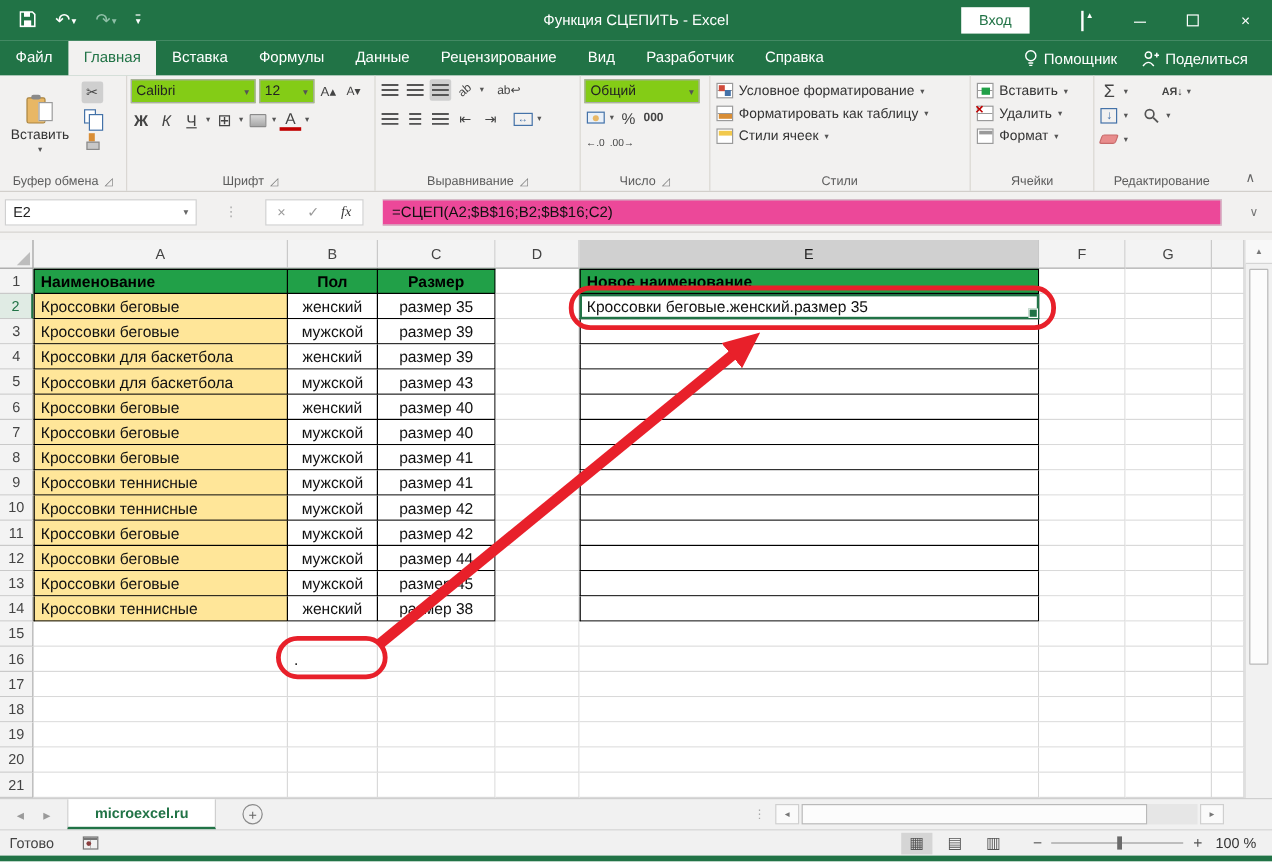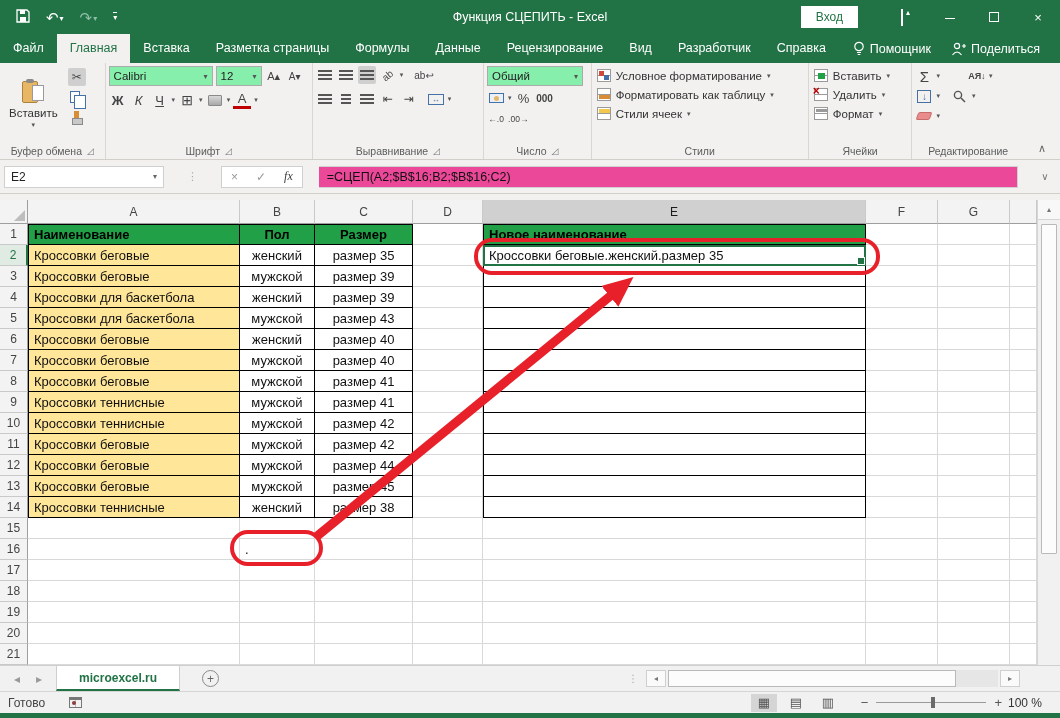--- a/index.html
+++ b/index.html
@@ -30,21 +30,21 @@
 
   
   .ribbon{height:97px;background:#F2F1F0;border-bottom:1px solid #D2CFCB;display:flex;font-size:11.5px;color:#333}
   .rgroup{border-right:1px solid #DAD7D3;display:flex;flex-direction:column;padding:3px 3px 0}
   .rlabel{margin-top:auto;height:17px;font-size:10.5px;color:#5c5c5c;display:flex;align-items:center;justify-content:center;gap:5px}
   .dlg{font-size:9px;color:#777;cursor:pointer}
   .rbody{display:flex;gap:4px;flex:1}
   .rcol{display:flex;flex-direction:column;align-items:center;gap:2px}
   .rrow{display:flex;align-items:center;gap:3px}
   .dd{font-size:7px;color:#555}
-  .combo{background:#86efac;border:1px solid #ABABAB;height:20px;display:flex;align-items:center;padding:0 4px;gap:4px;font-size:11.5px;color:#222;cursor:pointer}
+  .combo{background:#84cc16;border:1px solid #ABABAB;height:20px;display:flex;align-items:center;padding:0 4px;gap:4px;font-size:11.5px;color:#222;cursor:pointer}
   .combo .dd{margin-left:auto;font-size:8px}
   .sbtn{display:inline-flex;align-items:center;justify-content:center;min-width:18px;height:18px;cursor:pointer;font-size:12px;color:#444}
   .sbtn.hl{background:#CFCFCF;border-radius:2px}
   .bigbtn{display:flex;flex-direction:column;align-items:center;justify-content:center;gap:2px;padding:2px 6px;cursor:pointer}
   
   .clip{width:22px;height:26px;position:relative}
   .clip .board{position:absolute;left:0;top:2px;width:16px;height:22px;background:#E8B765;border:1px solid #A98440;border-radius:2px}
   .clip .hook{position:absolute;left:4px;top:0;width:8px;height:4px;background:#8a8a8a;border-radius:2px}
   .clip .page{position:absolute;right:0;top:6px;width:12px;height:16px;background:#fff;border:1px solid #9a9a9a}
   
@@ -143,21 +143,21 @@
   .statusbar{height:22px;background:#F1F1F1;border-top:1px solid #D5D5D5;display:flex;align-items:center;font-size:12px;color:#444;padding:0 8px}
   .macroic{width:13px;height:11px;border:1px solid #777;margin-left:24px;position:relative;background:linear-gradient(to bottom,#777 0 2px,transparent 2px),linear-gradient(to right,transparent 48%,#bbb 48% 52%,transparent 52%)}
   .macroic::after{content:"";position:absolute;left:2px;bottom:2px;width:4px;height:4px;border-radius:50%;background:#8a3e3e}
   .sb-right{margin-left:auto;display:flex;align-items:center;gap:6px}
   .vbtn{width:26px;height:18px;display:flex;align-items:center;justify-content:center;font-size:13px;color:#555;cursor:pointer}
   .vbtn.active{background:#D5D5D5}
   .zoomctl{display:flex;align-items:center;gap:8px;margin-left:14px}
   .zoomctl .pm{font-size:13px;color:#555;cursor:pointer}
   .ztrack{width:110px;height:1px;background:#9a9a9a;position:relative}
   .zthumb{position:absolute;left:50%;top:-5px;width:4px;height:11px;background:#6a6a6a;cursor:pointer}
-  .zlabel{width:44px;text-align:left;color:#333}
+  .zlabel{width:44px;text-align:center;color:#333}
   .greenstrip{height:5px;background:#217346}
 </style>
 </head>
 <body>
 
 <div class="titlebar">
   <div class="qat">
     <span class="qi">
       <svg width="14" height="14" viewBox="0 0 14 14">
           <path d="M1 1 h10 l2 2 v10 h-12 z" fill="none" stroke="#fff" stroke-width="1.3"></path>
@@ -176,21 +176,20 @@
     <span class="winbtn"><span class="minbar"></span></span>
     <span class="winbtn"><span class="maxbox"></span></span>
     <span class="winbtn">×</span>
   </div>
 </div>
 
 <div class="tabrow">
   <span class="tab">Файл</span>
     <span class="tab active">Главная</span>
     <span class="tab">Вставка</span>
-    <span class="tab">Разметка страницы</span>
     <span class="tab">Формулы</span>
     <span class="tab">Данные</span>
     <span class="tab">Рецензирование</span>
     <span class="tab">Вид</span>
     <span class="tab">Разработчик</span>
     <span class="tab">Справка</span>
     <div class="rightset">
     <span class="rbtn">
       <svg width="12" height="15" viewBox="0 0 12 15">
           <circle cx="6" cy="5.5" r="4.2" fill="none" stroke="#fff" stroke-width="1.2"></circle>

